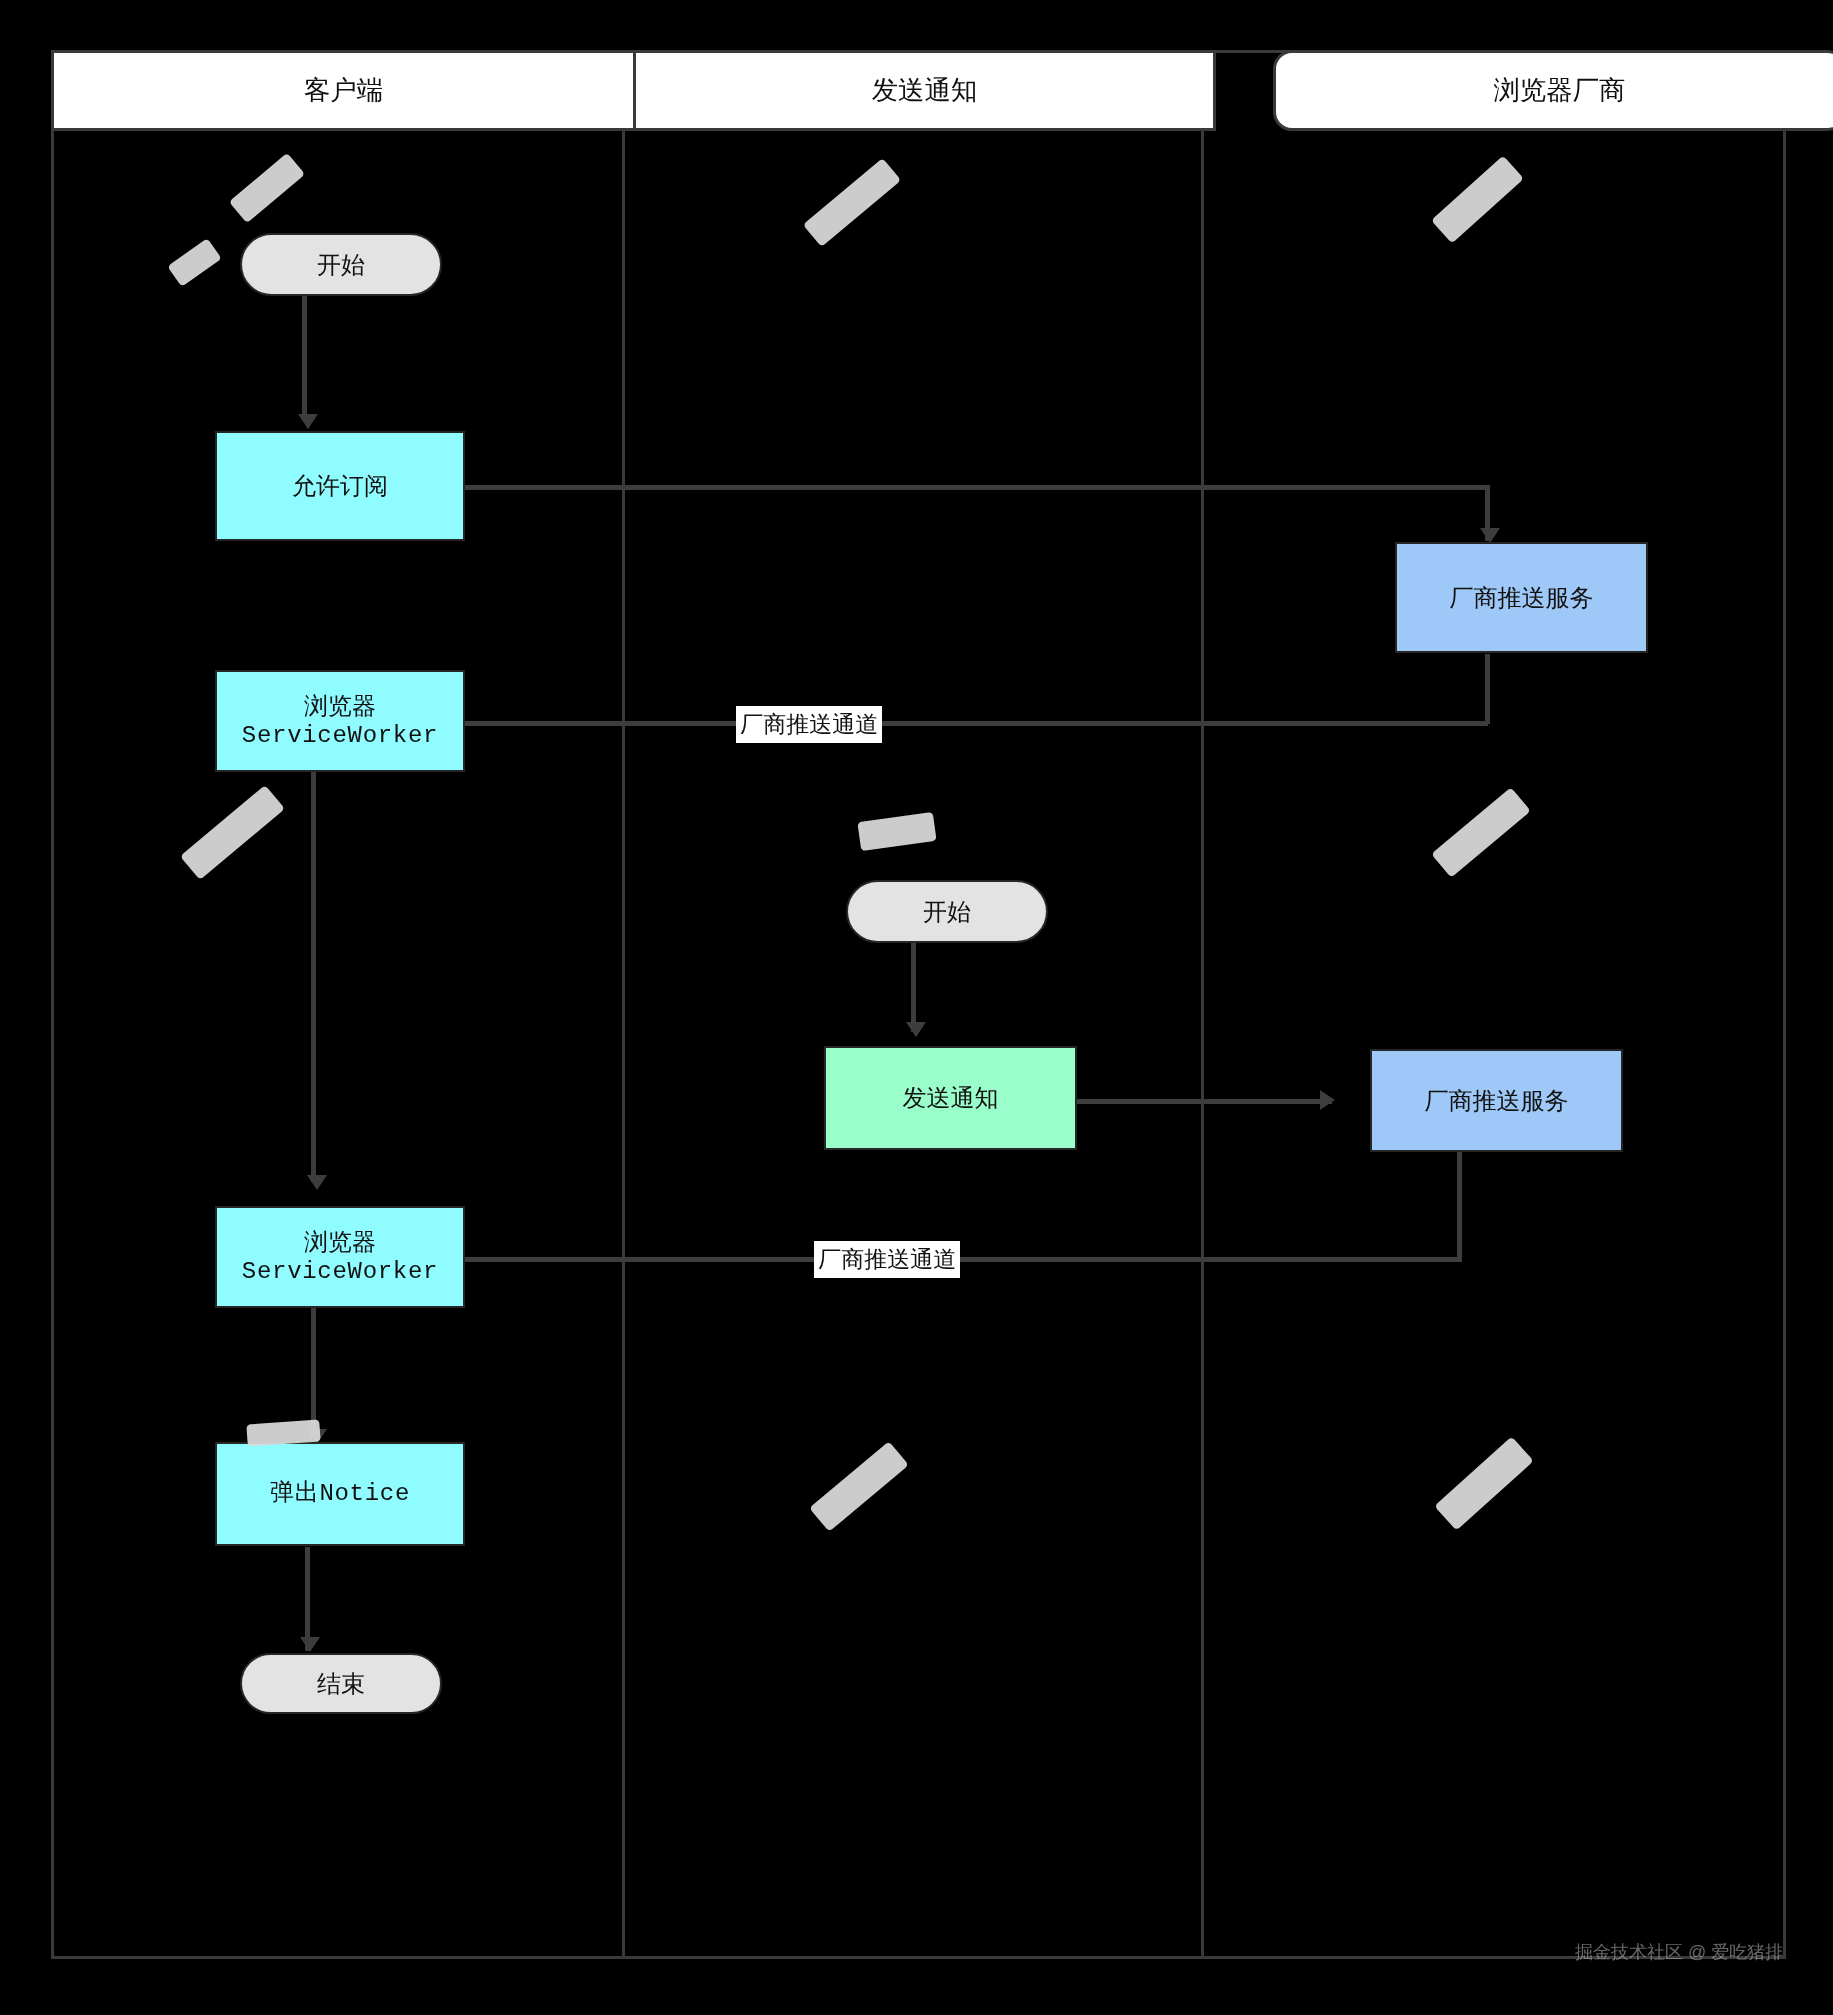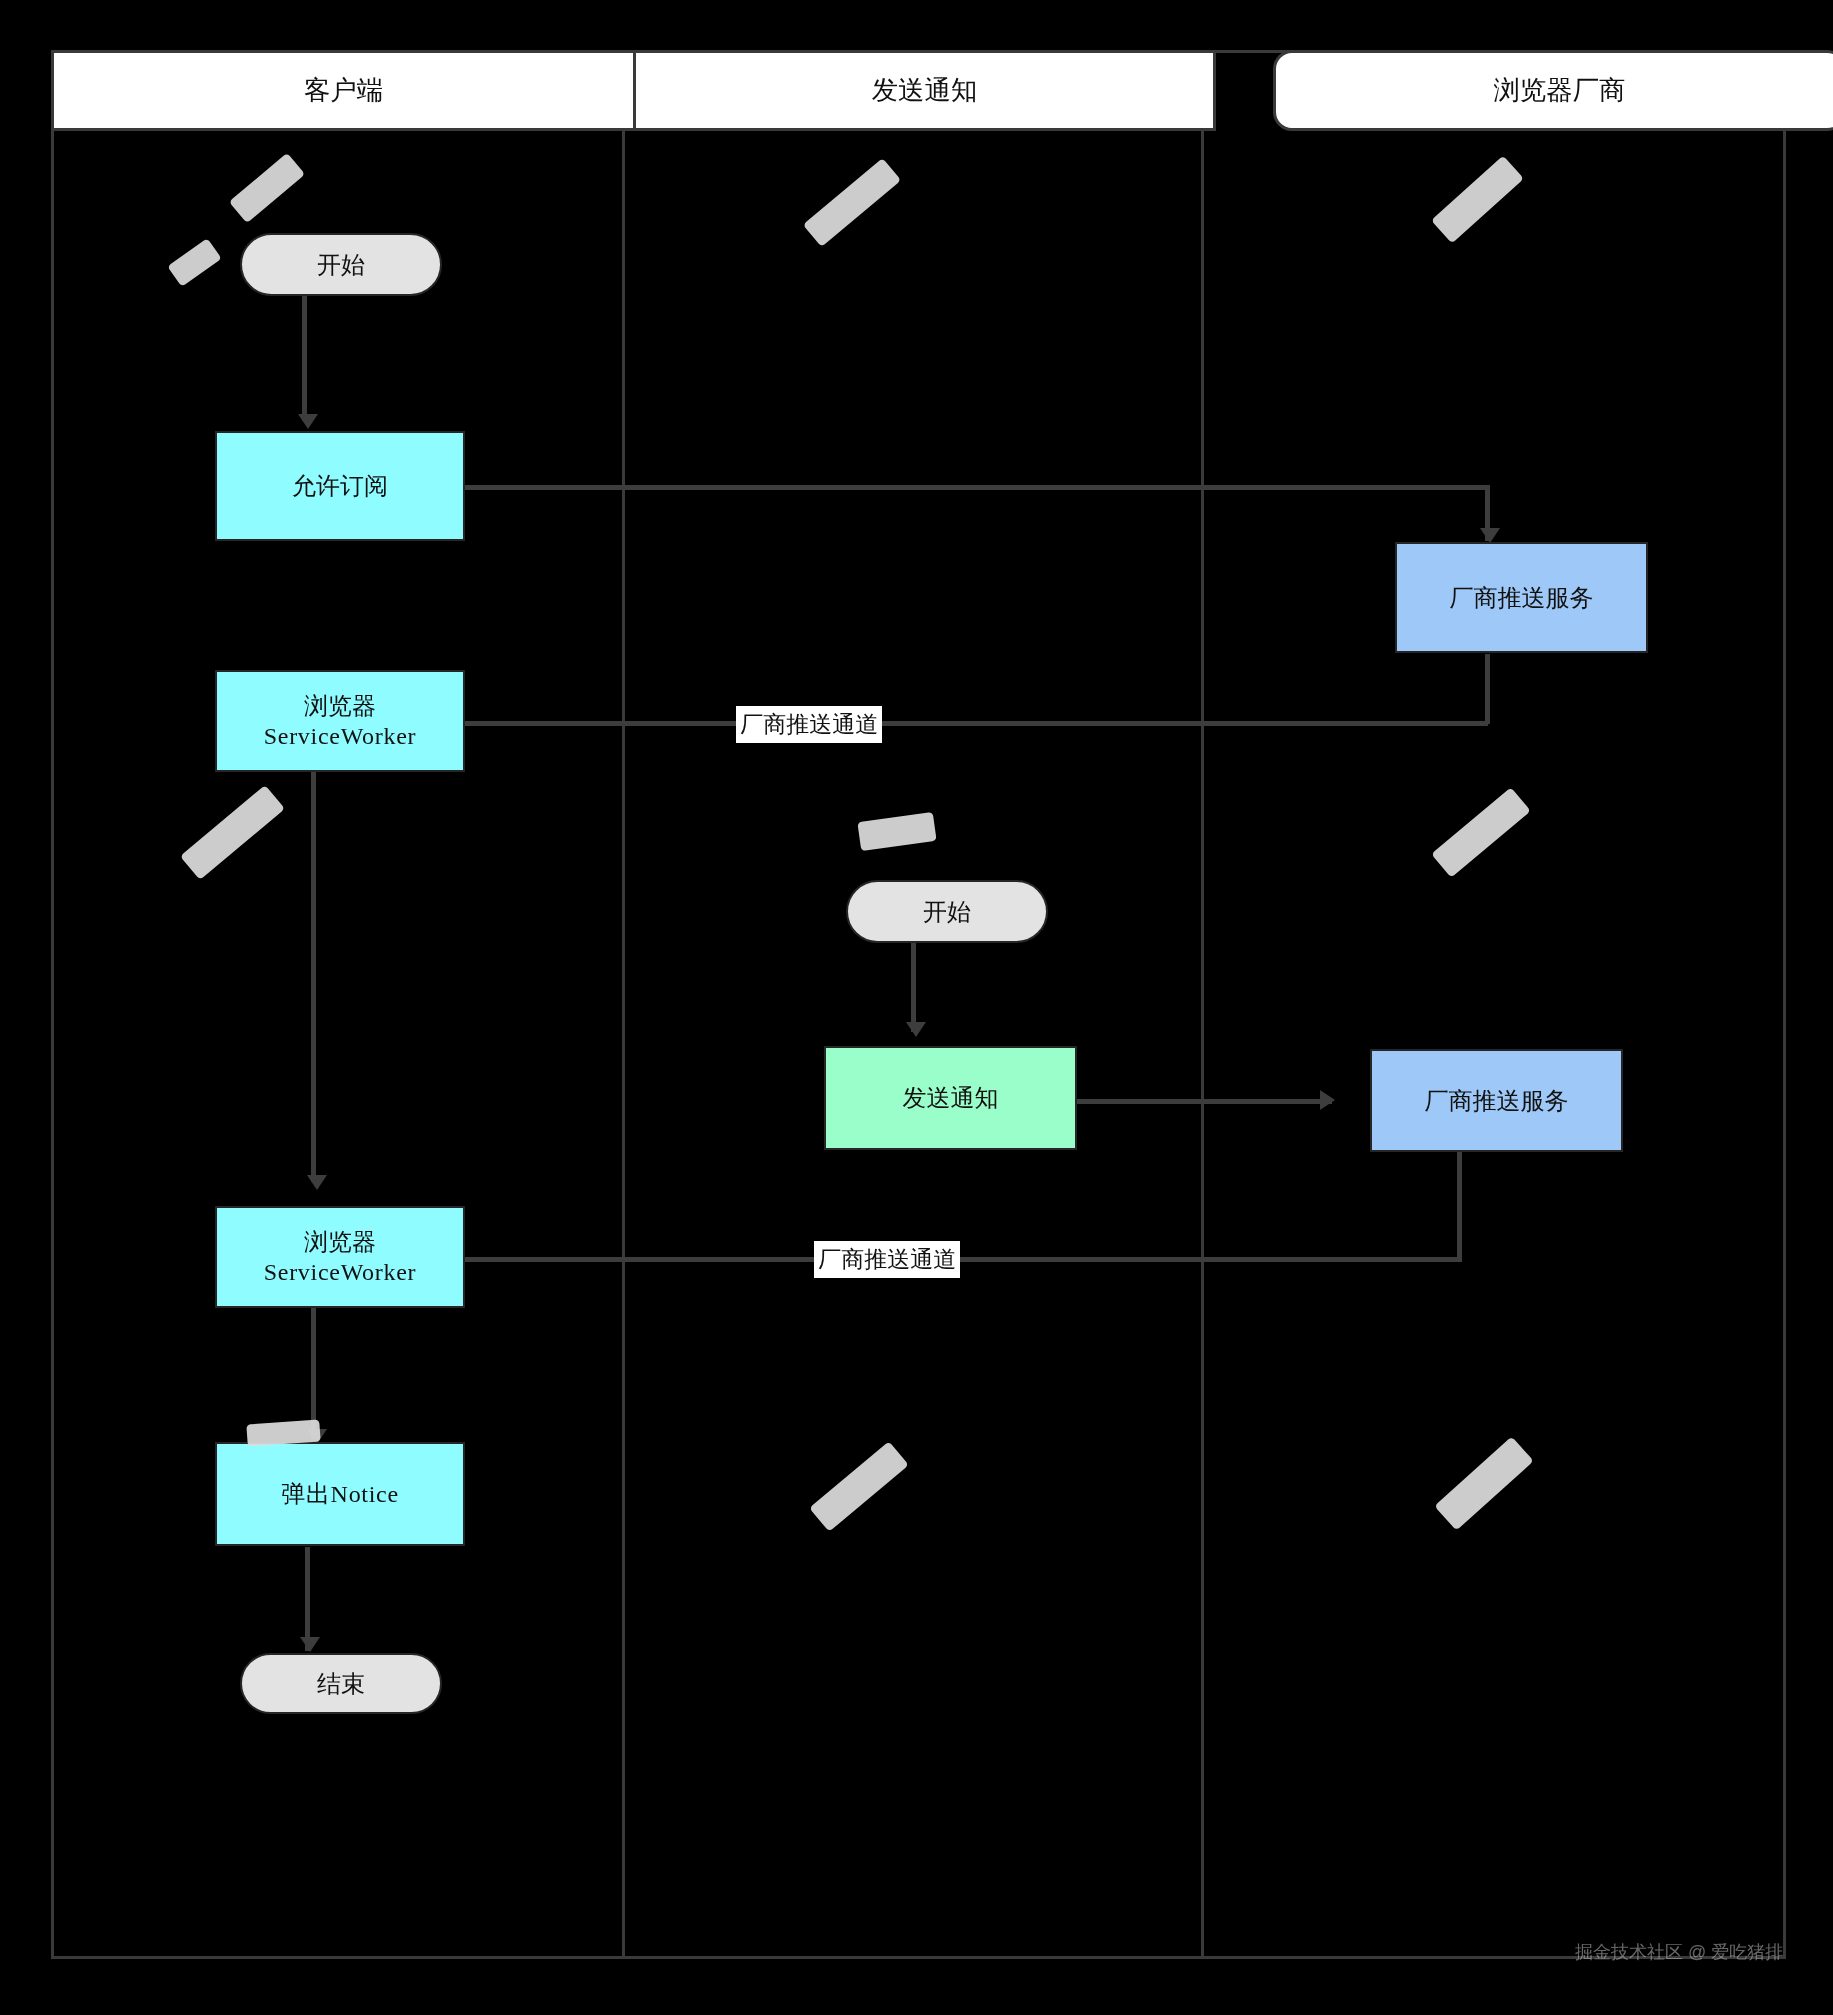--- a/index.html
+++ b/index.html
@@ -13,21 +13,21 @@
              border:3.5px solid #3a3a3a;box-sizing:border-box;
              display:flex;align-items:center;justify-content:center;}
   .lane-head span{font-size:26.4px;color:#111;font-family:"Liberation Serif", serif;}
   .lane-div{position:absolute;width:2.8px;background:#3a3a3a;top:131px;height:1828px;}
 
   
   .node{position:absolute;box-sizing:border-box;display:flex;flex-direction:column;
         align-items:center;justify-content:center;text-align:center;
         border:2.8px solid #262626;color:#111;line-height:1.25;margin-left:36px;}
   .node .l1{font-size:24px;font-family:"Liberation Serif", serif;}
-  .node .l2{font-size:24px;font-family:Liberation Serif, serif;letter-spacing:0.7px;}
+  .node .l2{font-size:24px;font-family:Liberation Mono, monospace;letter-spacing:0.7px;}
   .terminal{border-radius:695px;background:#e3e3e3;}
   .proc-cyan{background:#8ffcff;}
   .proc-blue{background:#9ec8f7;}
   .proc-green{background:#99feca;}
 
   
   .seg{position:absolute;background:#3d3d3d;}
   .seg.h{height:4.9px;}
   .seg.v{width:4.9px;}
   .arr{position:absolute;width:0;height:0;}

